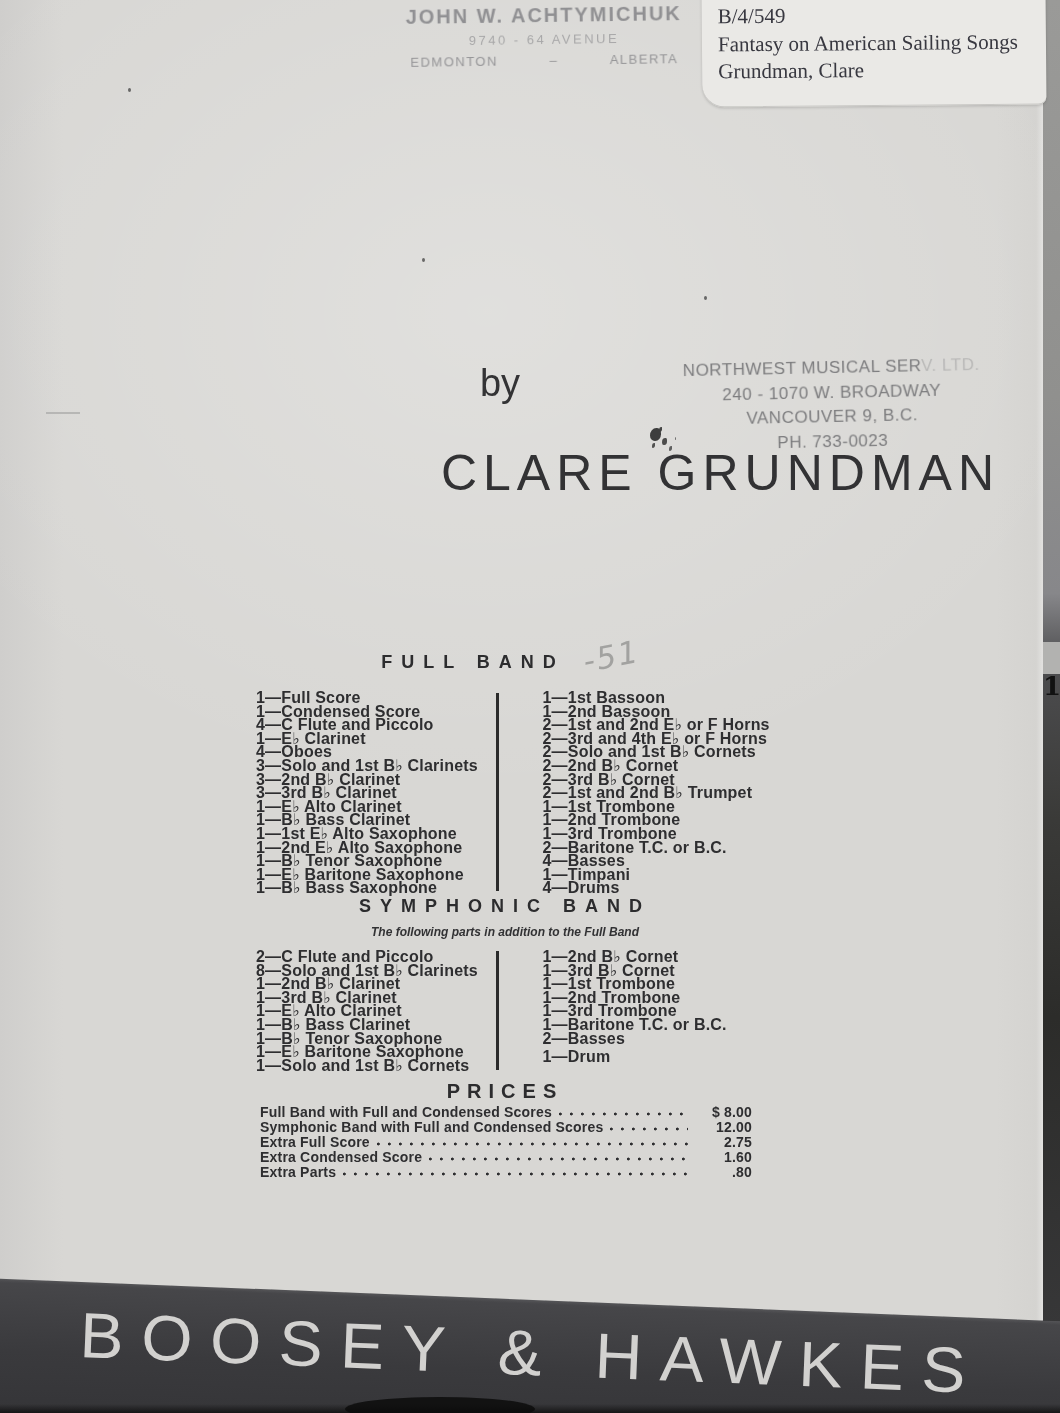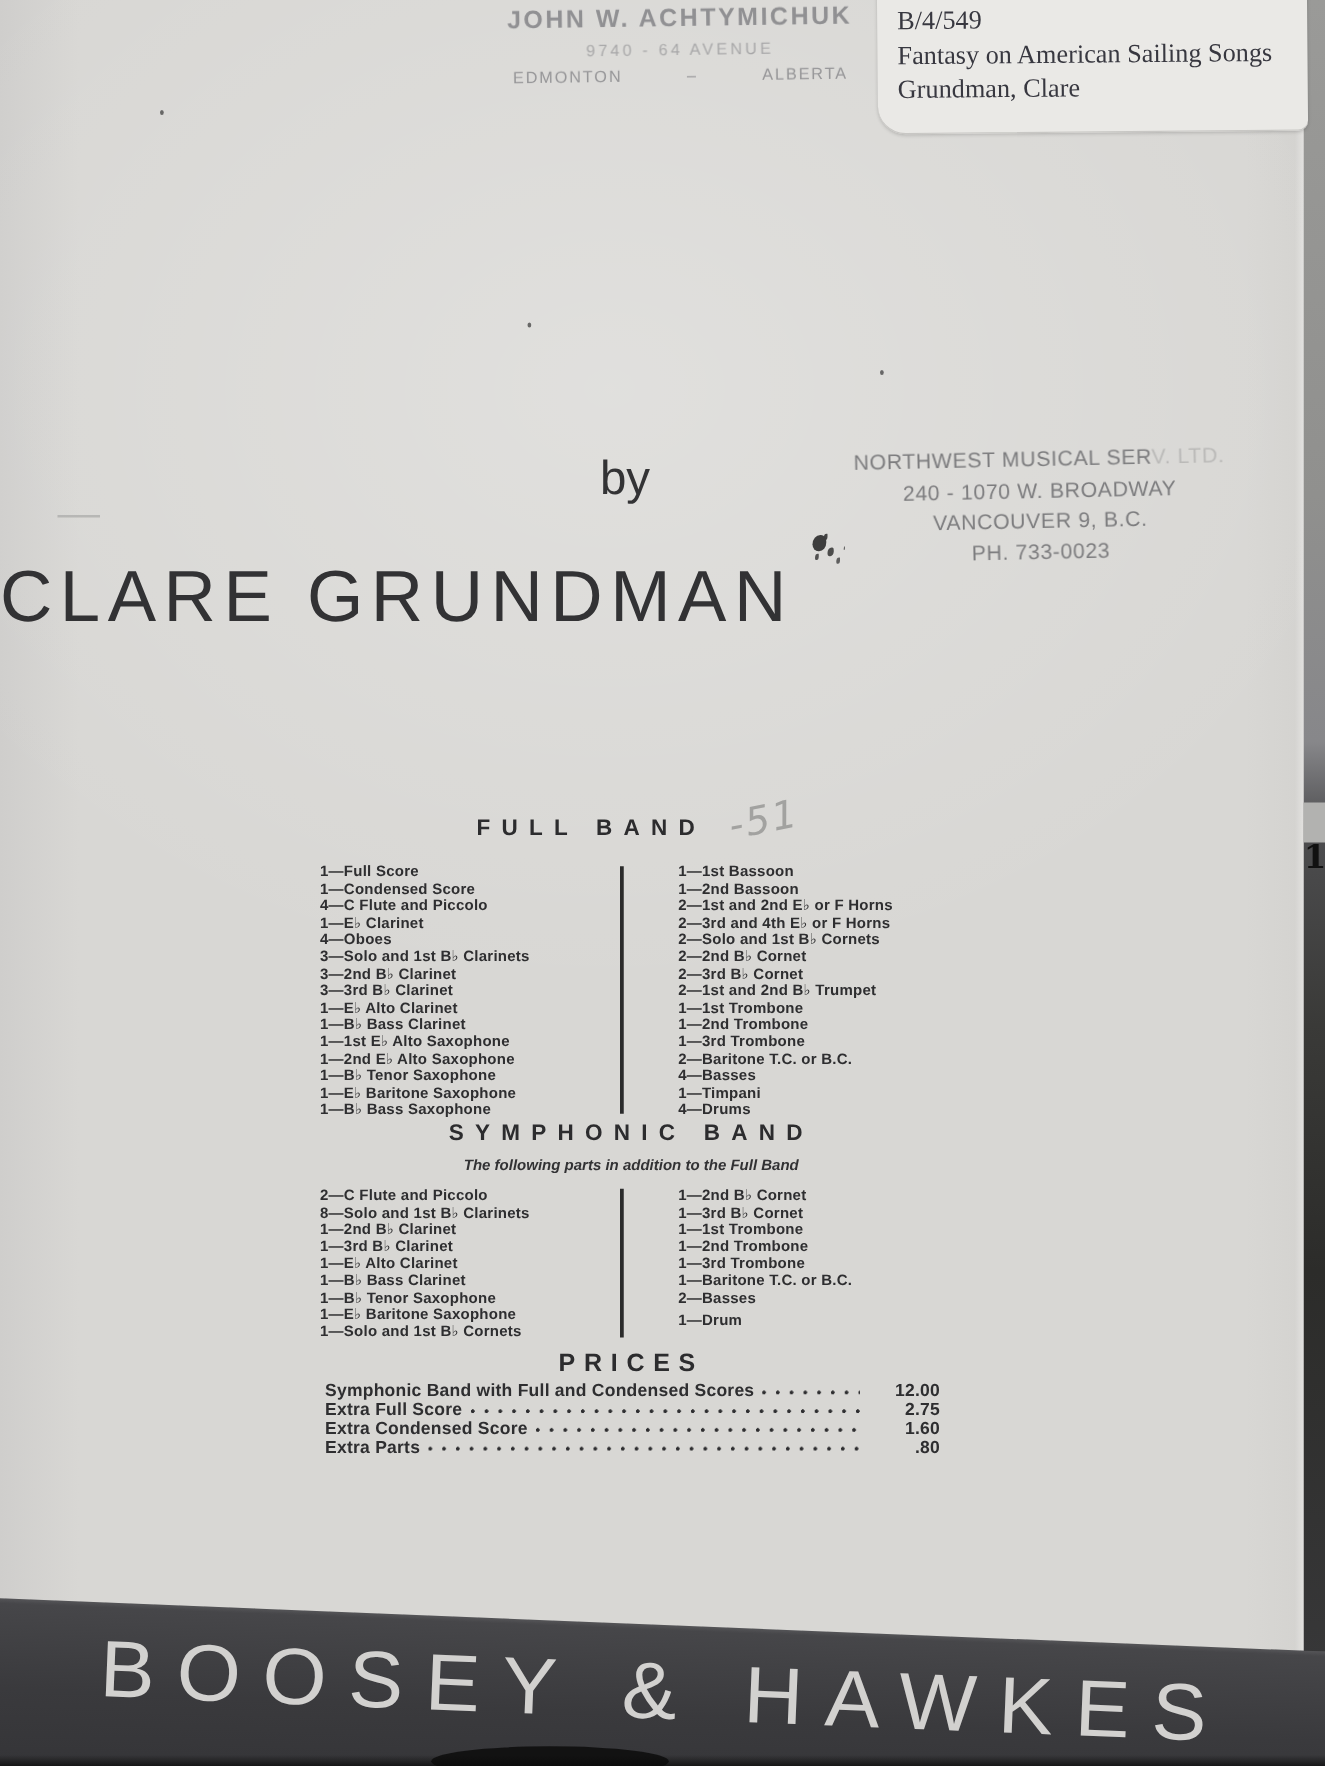--- a/index.html
+++ b/index.html
@@ -30,22 +30,22 @@
   .label{position:absolute;left:702px;top:-10px;width:344px;height:116px;
      background:#eae9e6;border-radius:4px 0 8px 22px;transform:rotate(-.5deg);
      box-shadow:0 1px 3px rgba(0,0,0,.18), inset 0 -1px 0 #c8c7c4;}
   .label .txt{padding:12px 0 0 16px;font-family:"Liberation Serif","DejaVu Serif",serif;
      font-size:21px;line-height:27.5px;color:#383840;}
   
   .title{position:absolute;left:0;top:98px;width:1010px;text-align:center;
      color:#2c2c2e;font-weight:700;font-size:79px;line-height:81px;letter-spacing:1px;}
   .byline{position:absolute;left:0;top:362px;width:1000px;text-align:center;
      font-size:38px;color:#333335;}
-  .composer{position:absolute;left:0;top:444px;width:1000px;text-align:left;
-     font-size:58px;letter-spacing:6px;color:#323234;}
+  .composer{position:absolute;left:0;top:444px;width:1000px;text-align:right;
+     font-size:50px;letter-spacing:6px;color:#323234;}
   
   .dealer-stamp{position:absolute;left:642px;top:356px;width:380px;text-align:center;
      color:#7c7c7e;transform:rotate(-1.2deg);font-size:17px;line-height:24.5px;
      letter-spacing:.5px;filter:blur(.3px);}
   .dealer-stamp .faded{opacity:.35;}
   .blot{position:absolute;left:650px;top:428px;width:11px;height:13px;background:#222;
      border-radius:60% 40% 55% 45%;opacity:.85;
      box-shadow:9px 7px 0 -3px #333, -2px 11px 0 -4px #3a3a3a, 15px 14px 0 -4px #4a4a4a,
                 5px -5px 0 -4px #2a2a2a, 20px 4px 0 -5px #555;}
   .pencil-line{position:absolute;left:46px;top:412px;width:34px;height:2px;background:#a8a8a6;opacity:.7;}
@@ -56,21 +56,21 @@
   .h-symphonic{top:896px;width:1010px;}
   .sub-symphonic{position:absolute;top:925px;left:0;width:1010px;text-align:center;
      font-style:italic;font-weight:700;font-size:12px;color:#323234;}
   .h-prices{top:1080px;width:1010px;letter-spacing:7px;font-size:20px;}
   .pencil-note{position:absolute;left:583px;top:638px;font-style:italic;
      font-size:31px;color:#a2a2a0;transform:rotate(-11deg);letter-spacing:2px;
      font-family:"DejaVu Sans",sans-serif;}
   .cols{position:absolute;left:256px;display:flex;align-items:stretch;}
   .cols-fullband{top:691px;}
   .cols-symphonic{top:950px;}
-  .col{font-weight:700;font-size:12px;line-height:13.6px;color:#2e2e30;
+  .col{font-weight:700;font-size:16px;line-height:13.6px;color:#2e2e30;
      letter-spacing:.2px;white-space:nowrap;}
   .col-left{width:240px;}
   .divider{width:2.5px;background:#2b2b2b;margin-right:44px;}
   .cols-fullband .divider{margin-top:2px;margin-bottom:4px;}
   .cols-symphonic .divider{margin-top:1px;margin-bottom:2px;}
   .cols-symphonic .col-right .part:last-child{margin-top:5px;}
   
   .prices{position:absolute;left:260px;top:1105px;width:492px;}
   .price-row{display:flex;align-items:baseline;font-weight:700;font-size:14px;
      line-height:15px;color:#2e2e30;letter-spacing:.2px;white-space:nowrap;}
@@ -199,20 +199,25 @@
         <div class="part">1—3rd Trombone</div>
         <div class="part">1—Baritone T.C. or B.C.</div>
         <div class="part">2—Basses</div>
         <div class="part">1—Drum</div>
       </div>
   </div>
 
   <div class="section-heading h-prices">PRICES</div>
   <div class="prices">
 
+      <div class="price-row">
+        <span>Full Band with Full and Condensed Scores</span>
+        <span class="leader"></span>
+        <span class="price-val">$ 8.00</span>
+      </div>
 
       <div class="price-row">
         <span>Symphonic Band with Full and Condensed Scores</span>
         <span class="leader"></span>
         <span class="price-val">12.00</span>
       </div>
 
       <div class="price-row">
         <span>Extra Full Score</span>
         <span class="leader"></span>

